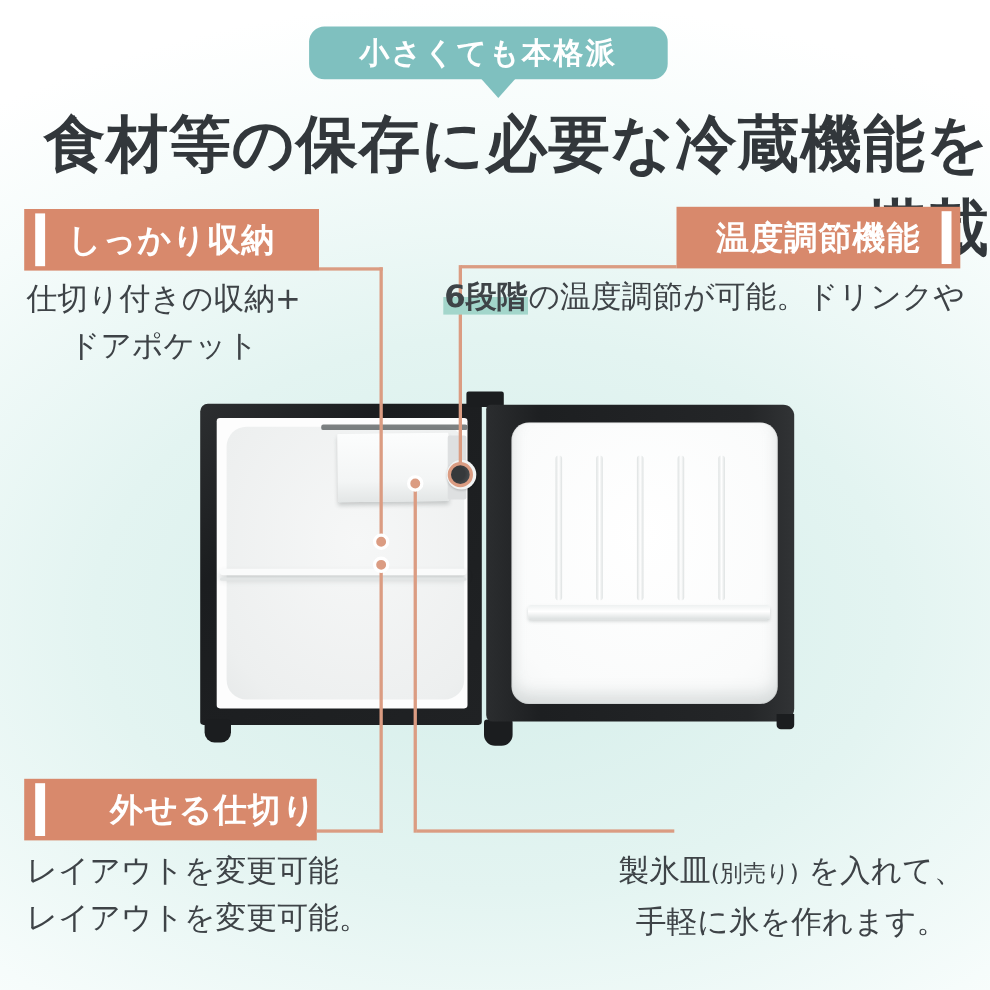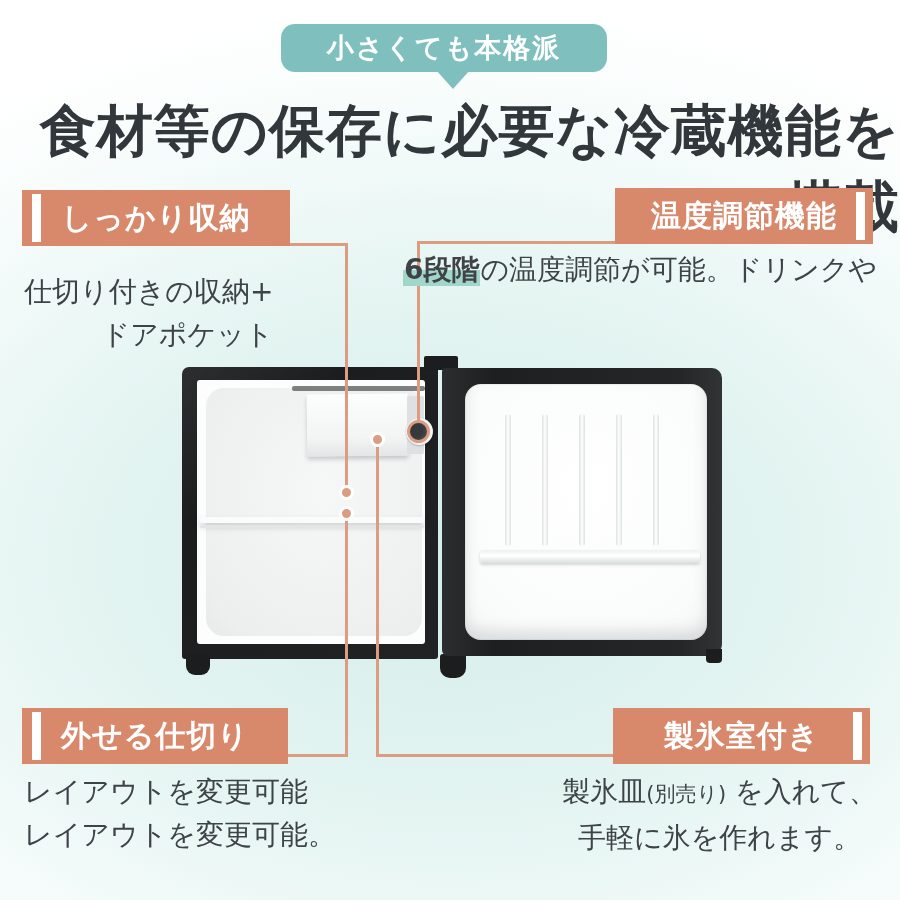--- a/index.html
+++ b/index.html
@@ -17,28 +17,28 @@
   
   .heading{position:absolute;left:0;top:94px;width:900px;margin:0;text-align:right;
     font-size:56px;font-weight:bold;color:#32373b;letter-spacing:1px;}
 
   
   .flag{position:absolute;height:56px;background:#d8896c;color:#fff;font-size:30px;font-weight:bold;
     letter-spacing:1px;display:flex;align-items:center;justify-content:center;}
   .flag .stripe{position:absolute;top:4px;bottom:4px;width:9px;background:#ffffff;}
   .flag-storage{left:22px;top:190px;width:268px;}
   .flag-temperature{left:615px;top:188px;width:258px;}
-  .flag-partition{left:22px;top:708px;width:266px;}
+  .flag-partition{left:22px;top:708px;width:266px;justify-content:flex-end;}
   .flag-ice{left:613px;top:708px;width:257px;}
   .stripe-left{left:10px;}
   .stripe-right{right:8px;}
 
   
   .desc{position:absolute;margin:0;font-size:28px;line-height:43px;color:#3e4347;letter-spacing:0;}
-  .desc-storage{left:24px;top:250px;text-align:right;margin-top:20px;}
+  .desc-storage{left:24px;top:250px;text-align:center;}
   .desc-temperature{right:23px;top:248px;text-align:right;}
   .desc-partition{left:24px;top:770px;text-align:left;}
   .desc-ice{right:23px;top:770px;text-align:center;}
   .hl{font-weight:bold;background:linear-gradient(to bottom, transparent 52%, #a3d6cb 52%);padding:0 1px;margin-top:32px;}
   .small{font-size:21px;}
 
   
   .cline{position:absolute;background:#db9c82;}
   .cdot{position:absolute;width:9px;height:9px;background:#db9c82;border:3px solid #fff;border-radius:50%;}
   .cring{position:absolute;width:17px;height:17px;border:3px solid #db9c82;border-radius:50%;background:transparent;}
@@ -148,22 +148,18 @@
 
   <div class="flag flag-partition">
     <span class="stripe stripe-left"></span>
     <span>外せる仕切り</span>
   </div>
   <p class="desc desc-partition">
     <span>レイアウトを変更可能</span><br>
     <span>レイアウトを変更可能。</span>
   </p>
 
-  <div class="flag flag-ice">
-    <span class="stripe stripe-right"></span>
-    <span>製氷室付き</span>
-  </div>
   <p class="desc desc-ice">
     <span>製氷皿</span><span class="small">(別売り)</span><span> を入れて、</span><br>
     <span>手軽に氷を作れます。</span>
   </p>
 
 </div>
 
 </body></html>

